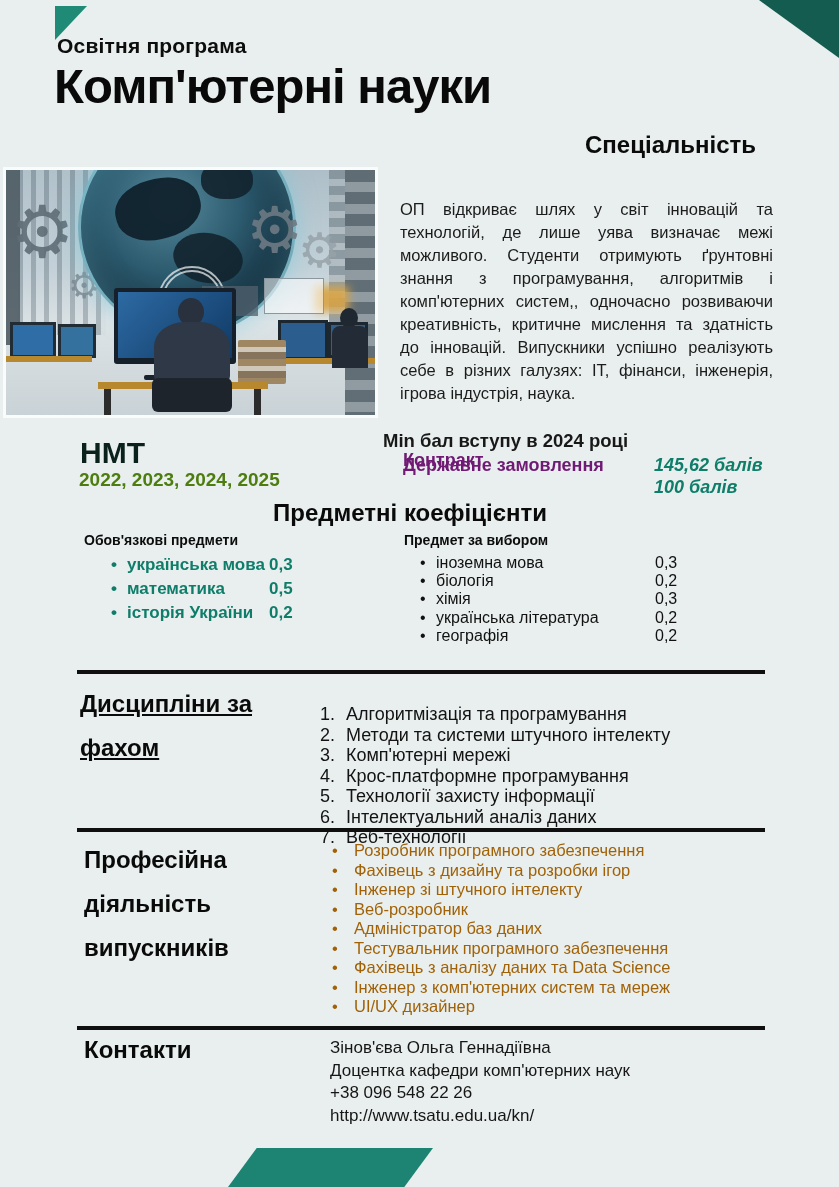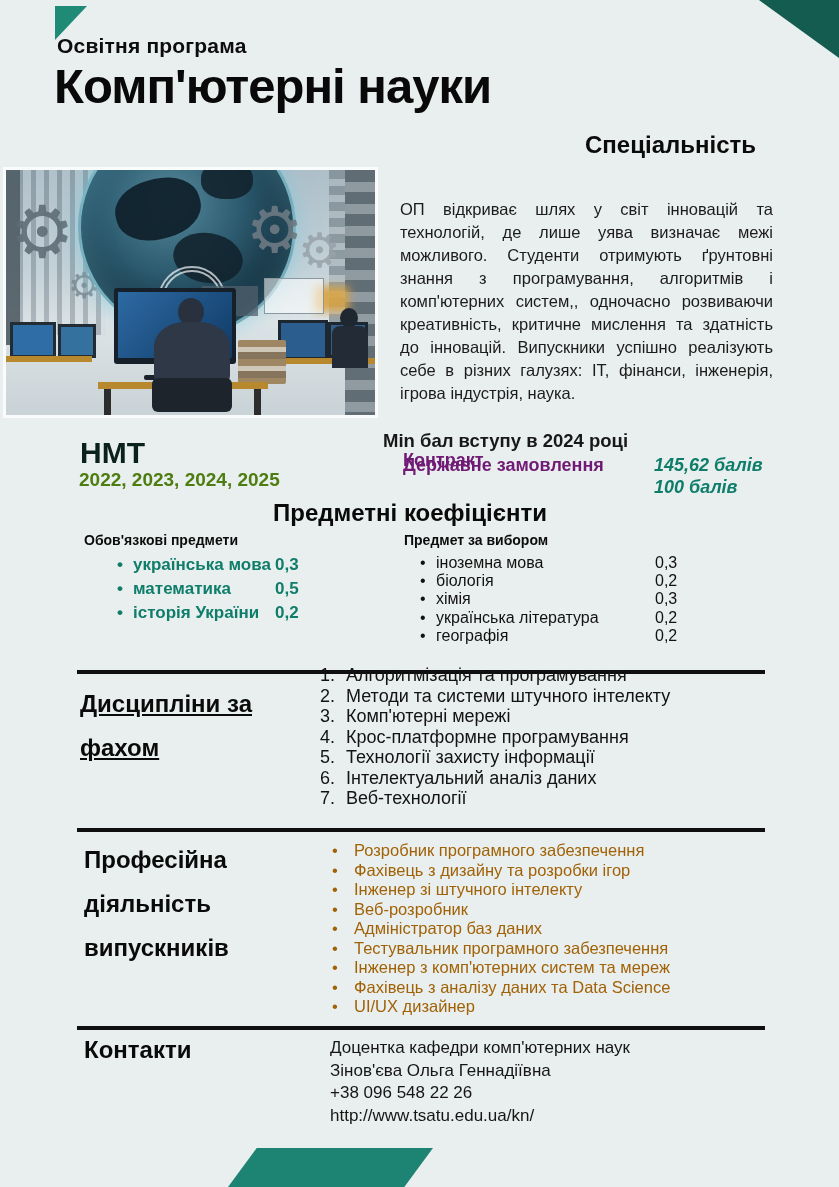--- a/index.html
+++ b/index.html
@@ -82,37 +82,37 @@
   .min-row-value{font-size:18px;font-weight:700;color:#0e7d6a;font-style:italic;}
   .r1l{left:403px;top:455px;} .r1v{left:654px;top:455px;}
   .r2l{left:403px;top:450px;} .r2v{left:654px;top:477px;}
 
   
   .coef-title{left:0;top:499px;width:820px;text-align:center;font-size:24px;font-weight:800;color:#0a0a0a;}
   .col-head{font-size:14px;font-weight:800;color:#0c0c0c;}
   .mand-head{left:84px;top:532px;}
   .elec-head{left:404px;top:532px;}
   ul.plainlist{list-style:none;margin:0;padding:0;}
-  .mand-list{left:117px;top:555px;width:240px;}
+  .mand-list{left:111px;top:555px;width:240px;}
   .mand-list li{position:relative;height:24px;font-size:17px;font-weight:700;color:#0e7d6a;padding-left:16px;}
   .mand-list li::before{content:"•";position:absolute;left:0;top:0;color:#0e7d6a;}
   .mand-list .val{position:absolute;left:158px;top:0;}
   .elec-list{left:420px;top:554px;width:300px;}
   .elec-list li{position:relative;height:18.2px;font-size:16px;font-weight:400;color:#111;padding-left:16px;}
   .elec-list li::before{content:"•";position:absolute;left:0;top:0;color:#111;}
   .elec-list .val{position:absolute;left:235px;top:0;font-weight:400;}
 
   
   .rule{left:77px;width:688px;height:4px;background:#0f0f0f;}
   .rule1{top:670px;} .rule2{top:828px;} .rule3{top:1026px;}
 
   
   .sec-head{font-size:24px;font-weight:800;color:#0a0a0a;}
   .disc-head{left:80px;top:682px;width:250px;line-height:44px;text-decoration:underline;}
-  .disc-list{left:320px;top:665px;width:450px;list-style:none;margin:0;padding:0;counter-reset:disc;}
+  .disc-list{left:320px;top:704px;width:450px;list-style:none;margin:0;padding:0;counter-reset:disc;}
   .disc-list li{position:relative;counter-increment:disc;font-size:18px;line-height:20.5px;padding-left:26px;color:#131313;}
   .disc-list li::before{content:counter(disc) ".";position:absolute;left:0;top:0;width:22px;}
   .prof-head{left:84px;top:838px;width:262px;line-height:44px;}
   .prof-list{left:332px;top:841px;width:450px;list-style:none;margin:0;padding:0;}
   .prof-list li{position:relative;font-size:16.5px;line-height:19.5px;padding-left:22px;color:#a16207;}
   .prof-list li::before{content:"•";position:absolute;left:0;top:0;}
   .cont-head{left:84px;top:1036px;}
   .cont-lines{left:330px;top:1037px;width:440px;font-size:17px;line-height:22.5px;color:#161616;}
 </style>
 </head>
@@ -209,28 +209,28 @@
   <div class="abs rule rule2"></div>
 
   <div class="abs sec-head prof-head">Професійна діяльність випускників</div>
   <ul class="abs plainlist prof-list">
     <li>Розробник програмного забезпечення</li>
     <li>Фахівець з дизайну та розробки ігор</li>
     <li>Інженер зі штучного інтелекту</li>
     <li>Веб-розробник</li>
     <li>Адміністратор баз даних</li>
     <li>Тестувальник програмного забезпечення</li>
+    <li>Фахівець з аналізу даних та Data Science</li>
     <li>Інженер з комп'ютерних систем та мереж</li>
-    <li>Фахівець з аналізу даних та Data Science</li>
     <li>UI/UX дизайнер</li>
   </ul>
 
   <div class="abs rule rule3"></div>
 
   <div class="abs sec-head cont-head">Контакти</div>
   <div class="abs cont-lines">
+    <div>Зінов'єва Ольга Геннадіївна</div>
     <div>Доцентка кафедри комп'ютерних наук</div>
-    <div>Зінов'єва Ольга Геннадіївна</div>
     <div>+38 096 548 22 26</div>
     <div>http://www.tsatu.edu.ua/kn/</div>
   </div>
 
 </div>
 
 </body></html>

